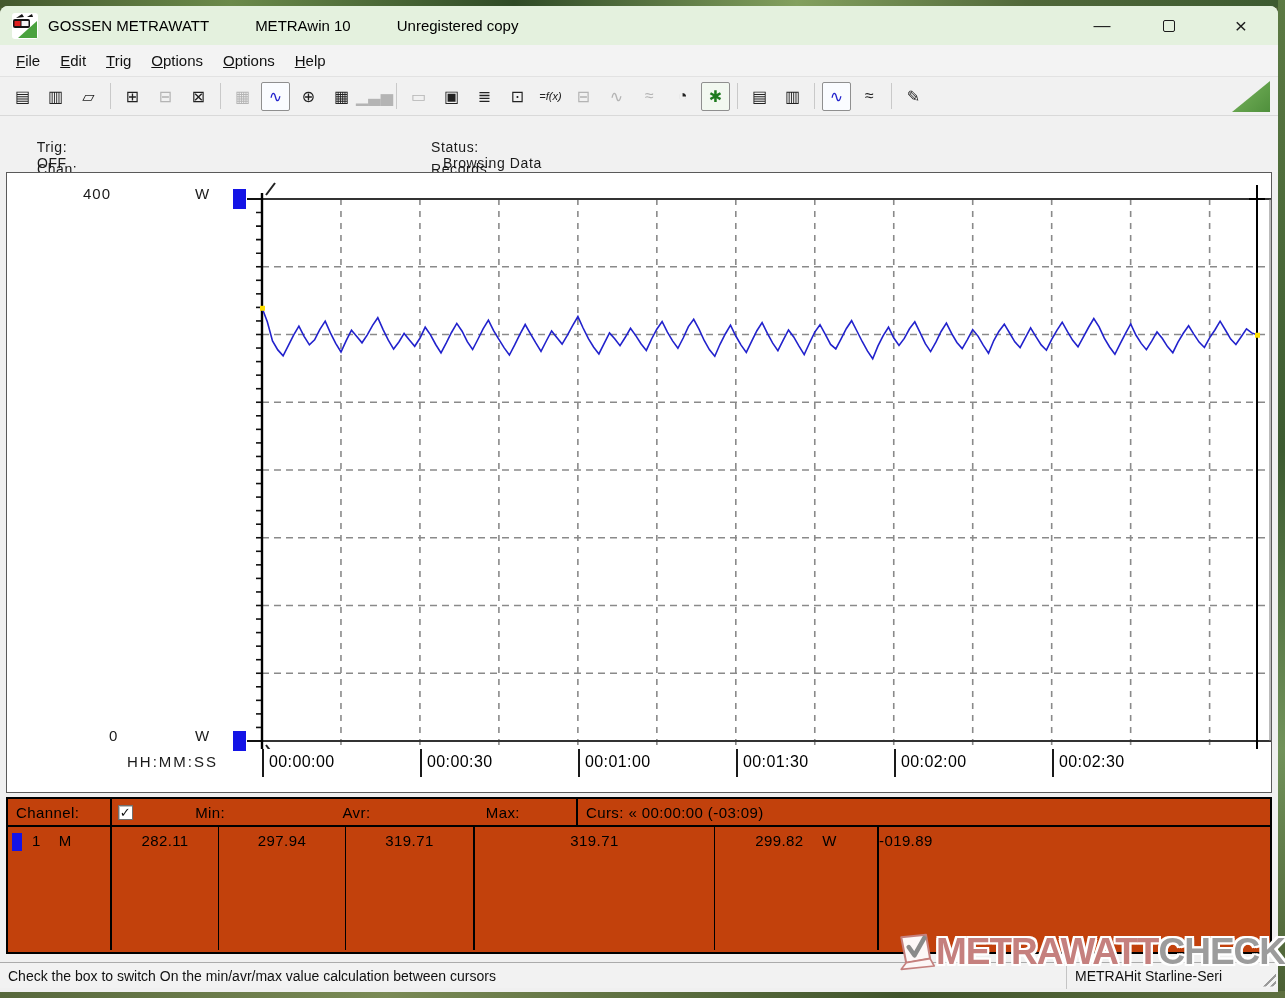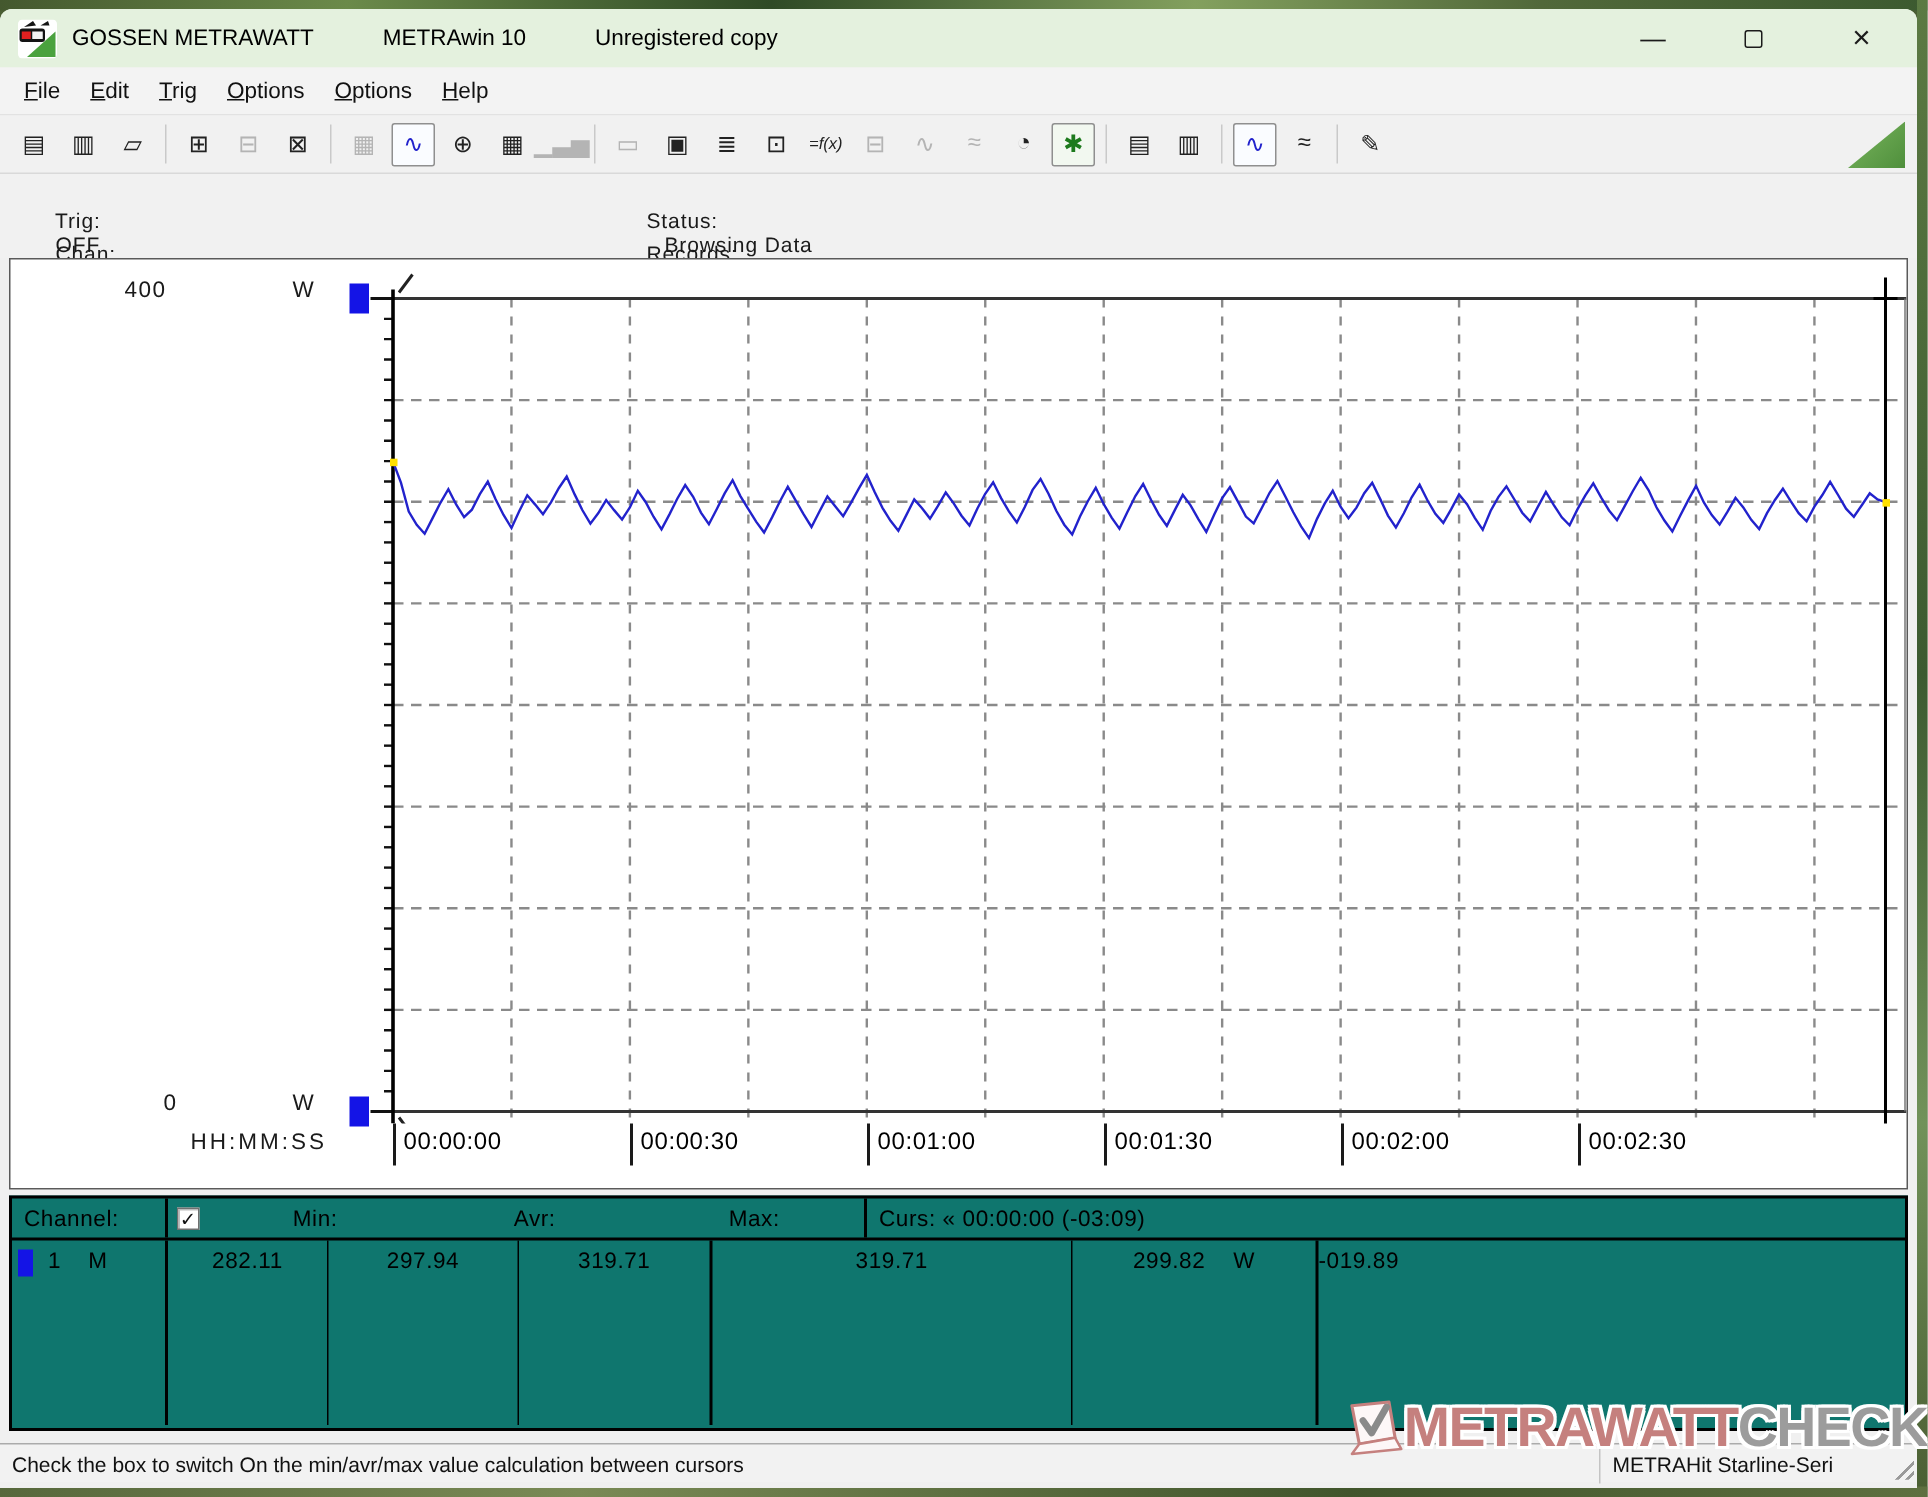--- a/index.html
+++ b/index.html
@@ -60,21 +60,21 @@
     border:1px solid #5a5a5a; position:relative; flex:0 0 auto; }
   .chart-label { position:absolute; font-size:15px; color:#1a1a1a; letter-spacing:1px; }
   .chan-marker { position:absolute; width:13px; height:20px; background:#1414e6; }
   #chart-svg { position:absolute; left:0; top:0; }
   .x-axis-row { position:absolute; left:0; top:574px; width:100%; height:34px; }
   .x-tick { position:absolute; top:2px; width:2px; height:28px; background:#1a1a1a; }
   .x-label { position:absolute; top:6px; font-size:16px; color:#000000; letter-spacing:.4px; white-space:nowrap; }
   .hhmmss { position:absolute; left:120px; top:6px; font-size:15px; letter-spacing:2px; color:#1a1a1a; }
 
   
-  .table-panel { margin:4px 6px 0 6px; border:2px solid #000; background:#0f766e;
+  .table-panel { margin:4px 6px 0 6px; border:2px solid #000; background:#c2410c;
     height:157px; flex:0 0 auto; font-size:15px; color:#000; letter-spacing:.4px; }
   .tbl-header { display:grid; grid-template-columns:104px 466px auto; height:28px;
     border-bottom:2px solid #000; }
   .tbl-header > div { display:flex; align-items:center; }
   .th-channel { padding-left:8px; border-right:2px solid #000; }
   .th-stats { border-right:2px solid #000; padding-left:4px; }
   .th-stats .lbl { flex:1; text-align:center; }
   .checkbox { width:15px; height:15px; border:1px solid #707070; background:#fff;
     margin:0 4px 0 2px; display:flex; align-items:center; justify-content:center;
     font-size:13px; color:#111; box-shadow:inset 1px 1px 0 #bdbdbd; }

